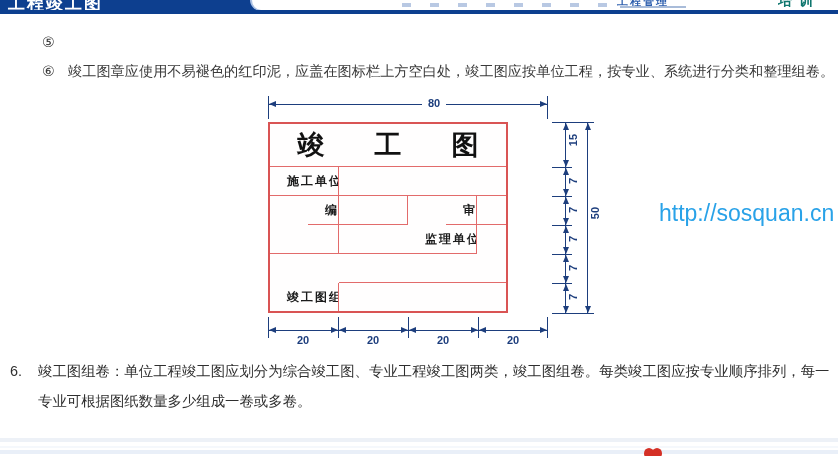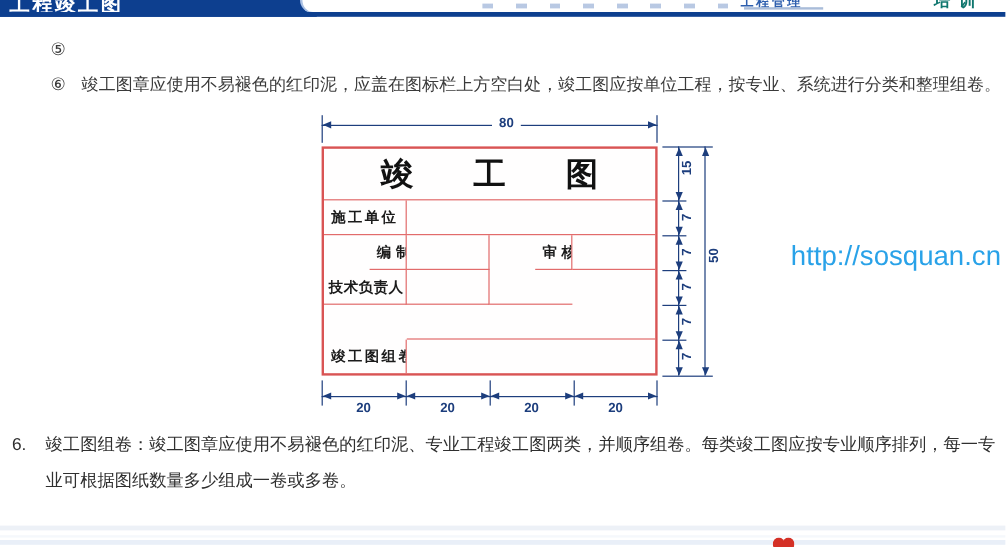--- a/index.html
+++ b/index.html
@@ -25,40 +25,40 @@
   .note-num{width:26px;flex:0 0 26px;}
   
   .dim{position:absolute;background:#1d3e7d;}
   .dim-label{position:absolute;color:#1d3e7d;font-size:11px;font-weight:bold;text-align:center;}
   .rot{transform:rotate(-90deg);}
   .arr{position:absolute;width:0;height:0;}
   .arr-l{border-top:3px solid transparent;border-bottom:3px solid transparent;border-right:7px solid #1d3e7d;}
   .arr-r{border-top:3px solid transparent;border-bottom:3px solid transparent;border-left:7px solid #1d3e7d;}
   .arr-u{border-left:3px solid transparent;border-right:3px solid transparent;border-bottom:7px solid #1d3e7d;}
   .arr-d{border-left:3px solid transparent;border-right:3px solid transparent;border-top:7px solid #1d3e7d;}
-  .tbl{position:absolute;left:268px;top:122px;width:280px;height:191px;box-sizing:border-box;
+  .tbl{position:absolute;left:268px;top:122px;width:240px;height:191px;box-sizing:border-box;
     border:2px solid #d95454;background:#fffefe;display:grid;
     grid-template-columns:69px 69px 69px 1fr;
     grid-template-rows:43px 29px 29px 29px 29px 1fr;}
   .cell{border-right:1px solid #e26b6b;border-bottom:1px solid #e26b6b;box-sizing:border-box;}
   .cell.no-r{border-right:none;}
   .cell.no-b{border-bottom:none;}
-  .lab{display:flex;align-items:center;padding-left:6px;
+  .lab{display:flex;align-items:center;padding-left:17px;
     font-family:"Liberation Serif","DejaVu Serif",serif;font-weight:bold;
     font-size:12px;color:#1b1b1b;white-space:nowrap;overflow:hidden;}
   .ttl{grid-column:1/5;display:flex;align-items:center;justify-content:center;
     font-family:"Liberation Serif","DejaVu Serif",serif;font-weight:bold;
     font-size:27px;color:#111;letter-spacing:50px;padding-left:50px;white-space:nowrap;}
   .span3{grid-column:2/5;}
   .span2{grid-column:1/3;}
   .ls2{letter-spacing:2px;}
   .ls4{letter-spacing:4px;margin-left:38px;}
   .ls0{letter-spacing:0.5px;padding-left:4px;}
   .ls-zj{letter-spacing:62px;}
-  .dim80-label{left:268px;top:97px;width:308px;text-align:center;}
+  .dim80-label{left:280px;top:97px;width:308px;text-align:center;}
   .dim80-label span{background:#ffffff;padding:0 6px;}
   
   .watermark{position:absolute;left:659px;top:200px;font-size:23px;color:#29a2e8;white-space:nowrap;text-decoration:none;}
   
   .item6{position:absolute;left:10px;top:356px;width:826px;display:flex;color:#2f2f2f;font-size:14.4px;line-height:30px;}
   .item6-num{flex:0 0 28px;}
   
   .stripe{position:absolute;left:0;width:838px;}
   .stripe1{top:438px;height:4px;background:#edf1f7;}
   .stripe2{top:446px;height:2px;background:#f5f8fc;}
@@ -100,24 +100,24 @@
     <div class="cell no-r ttl">竣工图</div>
 
     <div class="cell lab ls2">施工单位</div>
     <div class="cell no-r span3"></div>
 
     <div class="cell lab ls4">编制人</div>
     <div class="cell"></div>
     <div class="cell lab ls4">审核人</div>
     <div class="cell no-r"></div>
 
-    <div class="cell lab ls0">技术负责人</div>
     <div class="cell"></div>
     <div class="cell no-r"></div>
 
+    <div class="cell lab ls2">监理单位</div>
     <div class="cell no-r span3"></div>
 
     <div class="cell lab ls2 no-b">竣工图组卷</div>
     <div class="cell no-r no-b"></div>
   </div>
 
   <div class="dim" style="left:268px;top:96px;width:1px;height:23px;"></div>
   <div class="dim" style="left:547px;top:96px;width:1px;height:23px;"></div>
   <div class="dim" style="left:268px;top:104px;width:280px;height:1px;"></div>
   <div class="arr arr-l" style="left:269px;top:101px;"></div>
@@ -174,21 +174,21 @@
   <div class="arr arr-u" style="left:585px;top:123px;"></div>
   <div class="arr arr-d" style="left:585px;top:306px;"></div>
   <div class="dim-label rot" style="left:585px;top:207px;width:20px;">50</div>
 
 </div>
 
 <a class="watermark" href="#">http://sosquan.cn</a>
 
 <div class="item6">
   <span class="item6-num">6.</span>
-  <span>竣工图组卷：竣工图章应使用不易褪色的红印泥、专业工程竣工图两类，并顺序组卷。每类竣工图应按专业顺序排列，每一专业可根据图纸数量多少组成一卷或多卷。</span>
+  <span>竣工图组卷：单位工程竣工图应划分为综合竣工图、专业工程竣工图两类，竣工图组卷。每类竣工图应按专业顺序排列，每一专业可根据图纸数量多少组成一卷或多卷。</span>
 </div>
 
 <div class="stripe stripe1"></div>
 <div class="stripe stripe2"></div>
 <div class="stripe stripe3"></div>
 <div class="red-frag">
     <i class="c1"></i>
     <i class="c2"></i>
   </div>
 

